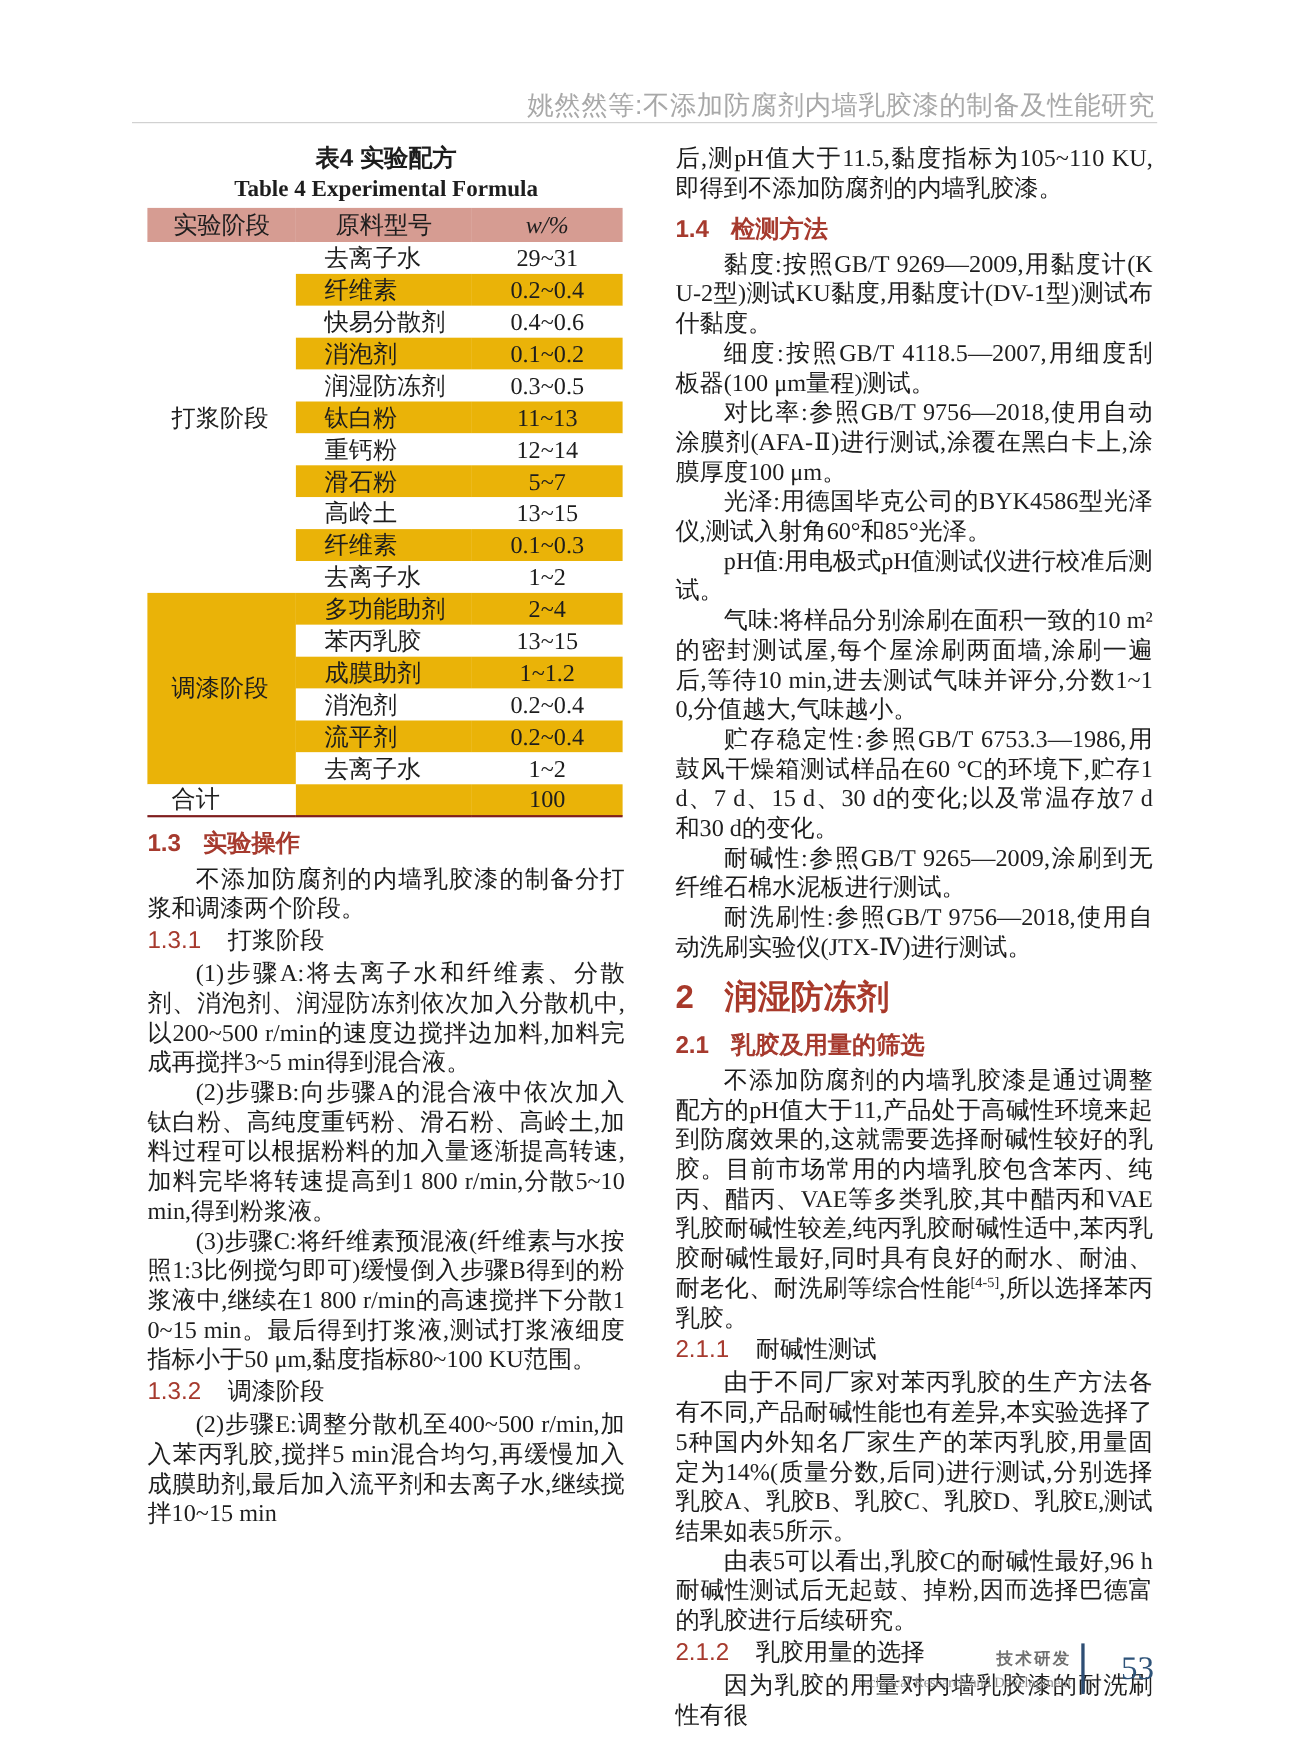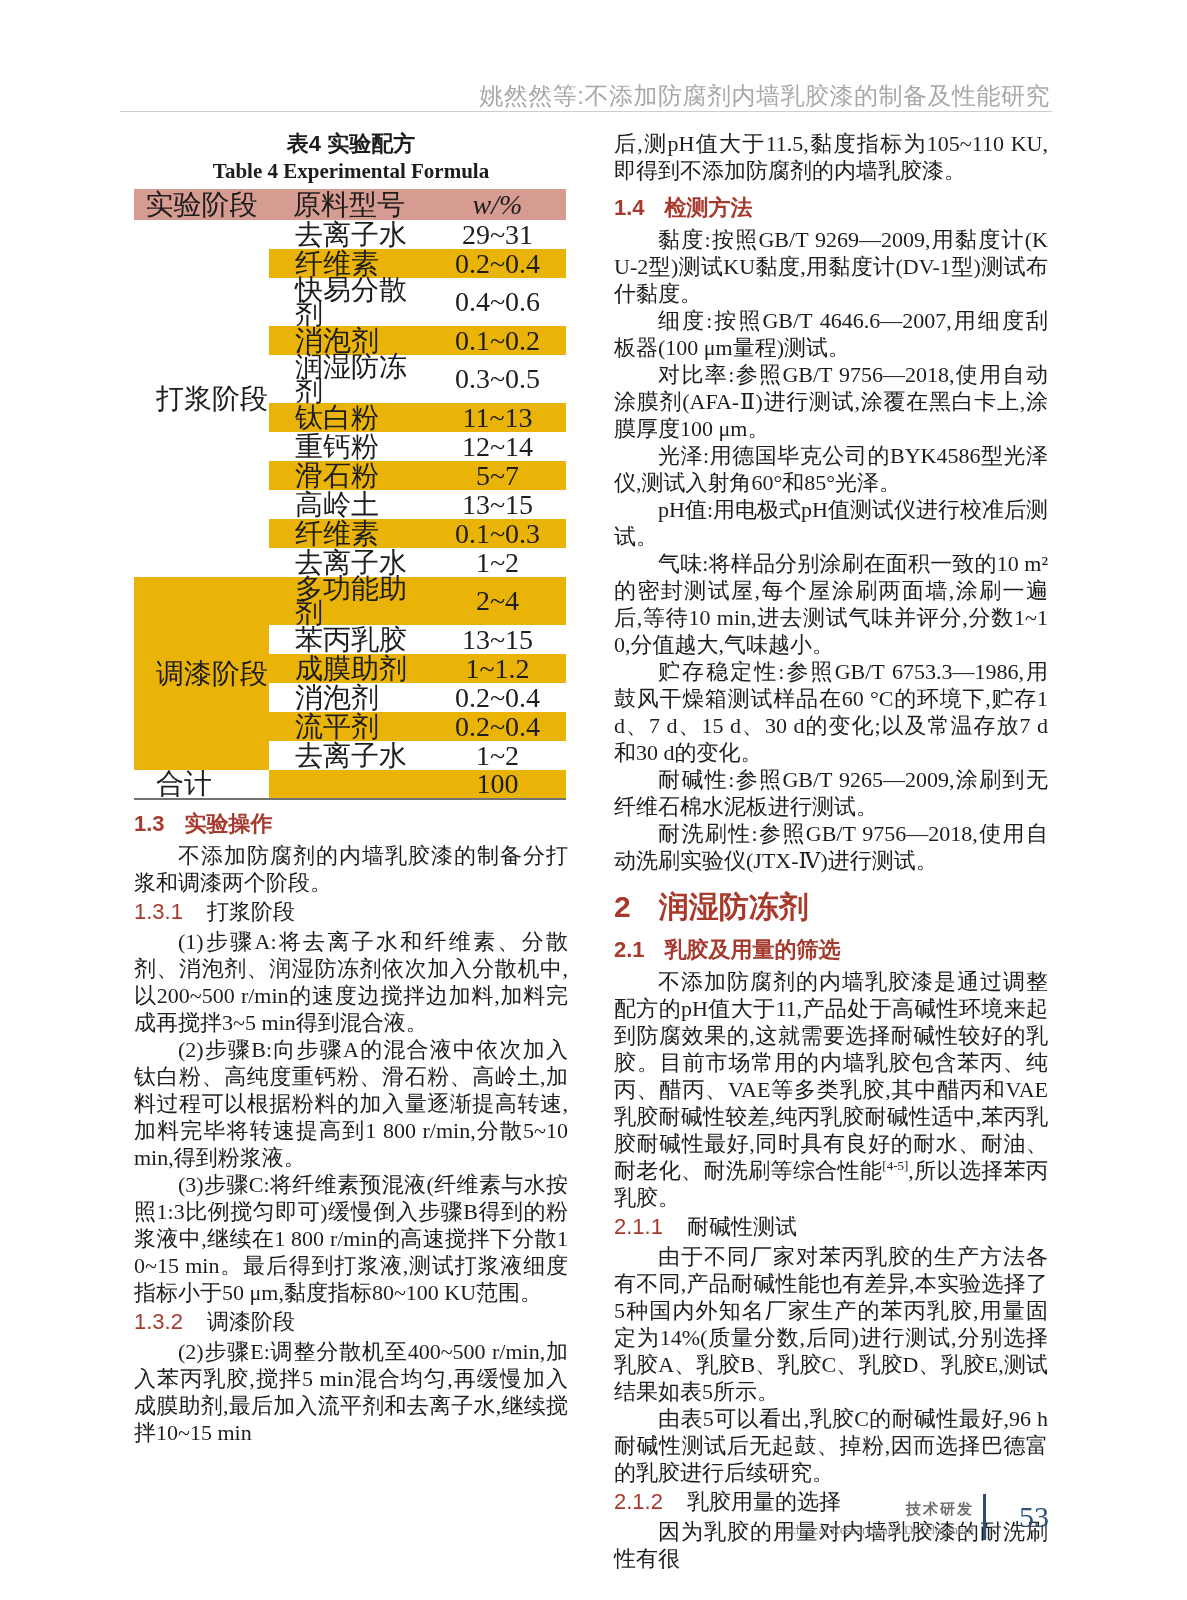--- a/index.html
+++ b/index.html
@@ -25,21 +25,21 @@
   .col-right { left:614px; }
 
   p.body-par { text-indent:44px; }
   p.cont-par { text-indent:0; }
 
   
   .tbl-title-cn { text-align:center; font-family:"Liberation Sans","DejaVu Sans",sans-serif;
                   font-weight:bold; font-size:22px; line-height:28px; }
   .tbl-title-en { text-align:center; font-weight:bold; font-size:21px; line-height:27px; margin-bottom:4px; }
   table.formula { width:432px; border-collapse:collapse; table-layout:fixed;
-                  border-bottom:2px solid #737373; font-size:28px; line-height:24px; }
+                  border-bottom:2px solid #7f1d1d; font-size:22px; line-height:24px; }
   table.formula th { font-weight:normal; height:31px; background:#d69c92; text-align:center; }
   table.formula th.c1 { width:135px; }
   table.formula th.c2 { width:160px; }
   table.formula th.c3 { width:137px; font-style:italic; }
   table.formula td { height:29px; }
   td.mat { text-align:left; padding-left:26px; }
   td.val { text-align:center; }
   td.stage { text-align:left; padding-left:22px; vertical-align:middle; }
   .bg-pink  { background:#eab308; }
   .bg-white { background:#ffffff; }
@@ -181,21 +181,21 @@
     </h4>
     <p class="body-par">(2)步骤E:调整分散机至400~500 r/min,加入苯丙乳胶,搅拌5 min混合均匀,再缓慢加入成膜助剂,最后加入流平剂和去离子水,继续搅拌10~15 min</p>
   </div>
 
   <div class="col col-right">
     <p class="cont-par">后,测pH值大于11.5,黏度指标为105~110 KU,即得到不添加防腐剂的内墙乳胶漆。</p>
     <h3 class="sec">
       <span class="num">1.4</span><span>检测方法</span>
     </h3>
     <p class="body-par">黏度:按照GB/T 9269—2009,用黏度计(KU-2型)测试KU黏度,用黏度计(DV-1型)测试布什黏度。</p>
-    <p class="body-par">细度:按照GB/T 4646.6—2007,用细度刮板器(100 μm量程)测试。</p>
+    <p class="body-par">细度:按照GB/T 4118.5—2007,用细度刮板器(100 μm量程)测试。</p>
     <p class="body-par">对比率:参照GB/T 9756—2018,使用自动涂膜剂(AFA-Ⅱ)进行测试,涂覆在黑白卡上,涂膜厚度100 μm。</p>
     <p class="body-par">光泽:用德国毕克公司的BYK4586型光泽仪,测试入射角60°和85°光泽。</p>
     <p class="body-par">pH值:用电极式pH值测试仪进行校准后测试。</p>
     <p class="body-par">气味:将样品分别涂刷在面积一致的10 m²的密封测试屋,每个屋涂刷两面墙,涂刷一遍后,等待10 min,进去测试气味并评分,分数1~10,分值越大,气味越小。</p>
     <p class="body-par">贮存稳定性:参照GB/T 6753.3—1986,用鼓风干燥箱测试样品在60 °C的环境下,贮存1 d、7 d、15 d、30 d的变化;以及常温存放7 d和30 d的变化。</p>
     <p class="body-par">耐碱性:参照GB/T 9265—2009,涂刷到无纤维石棉水泥板进行测试。</p>
     <p class="body-par">耐洗刷性:参照GB/T 9756—2018,使用自动洗刷实验仪(JTX-Ⅳ)进行测试。</p>
 
     <h2 class="chapter">
       <span class="num">2</span><span>润湿防冻剂</span>

